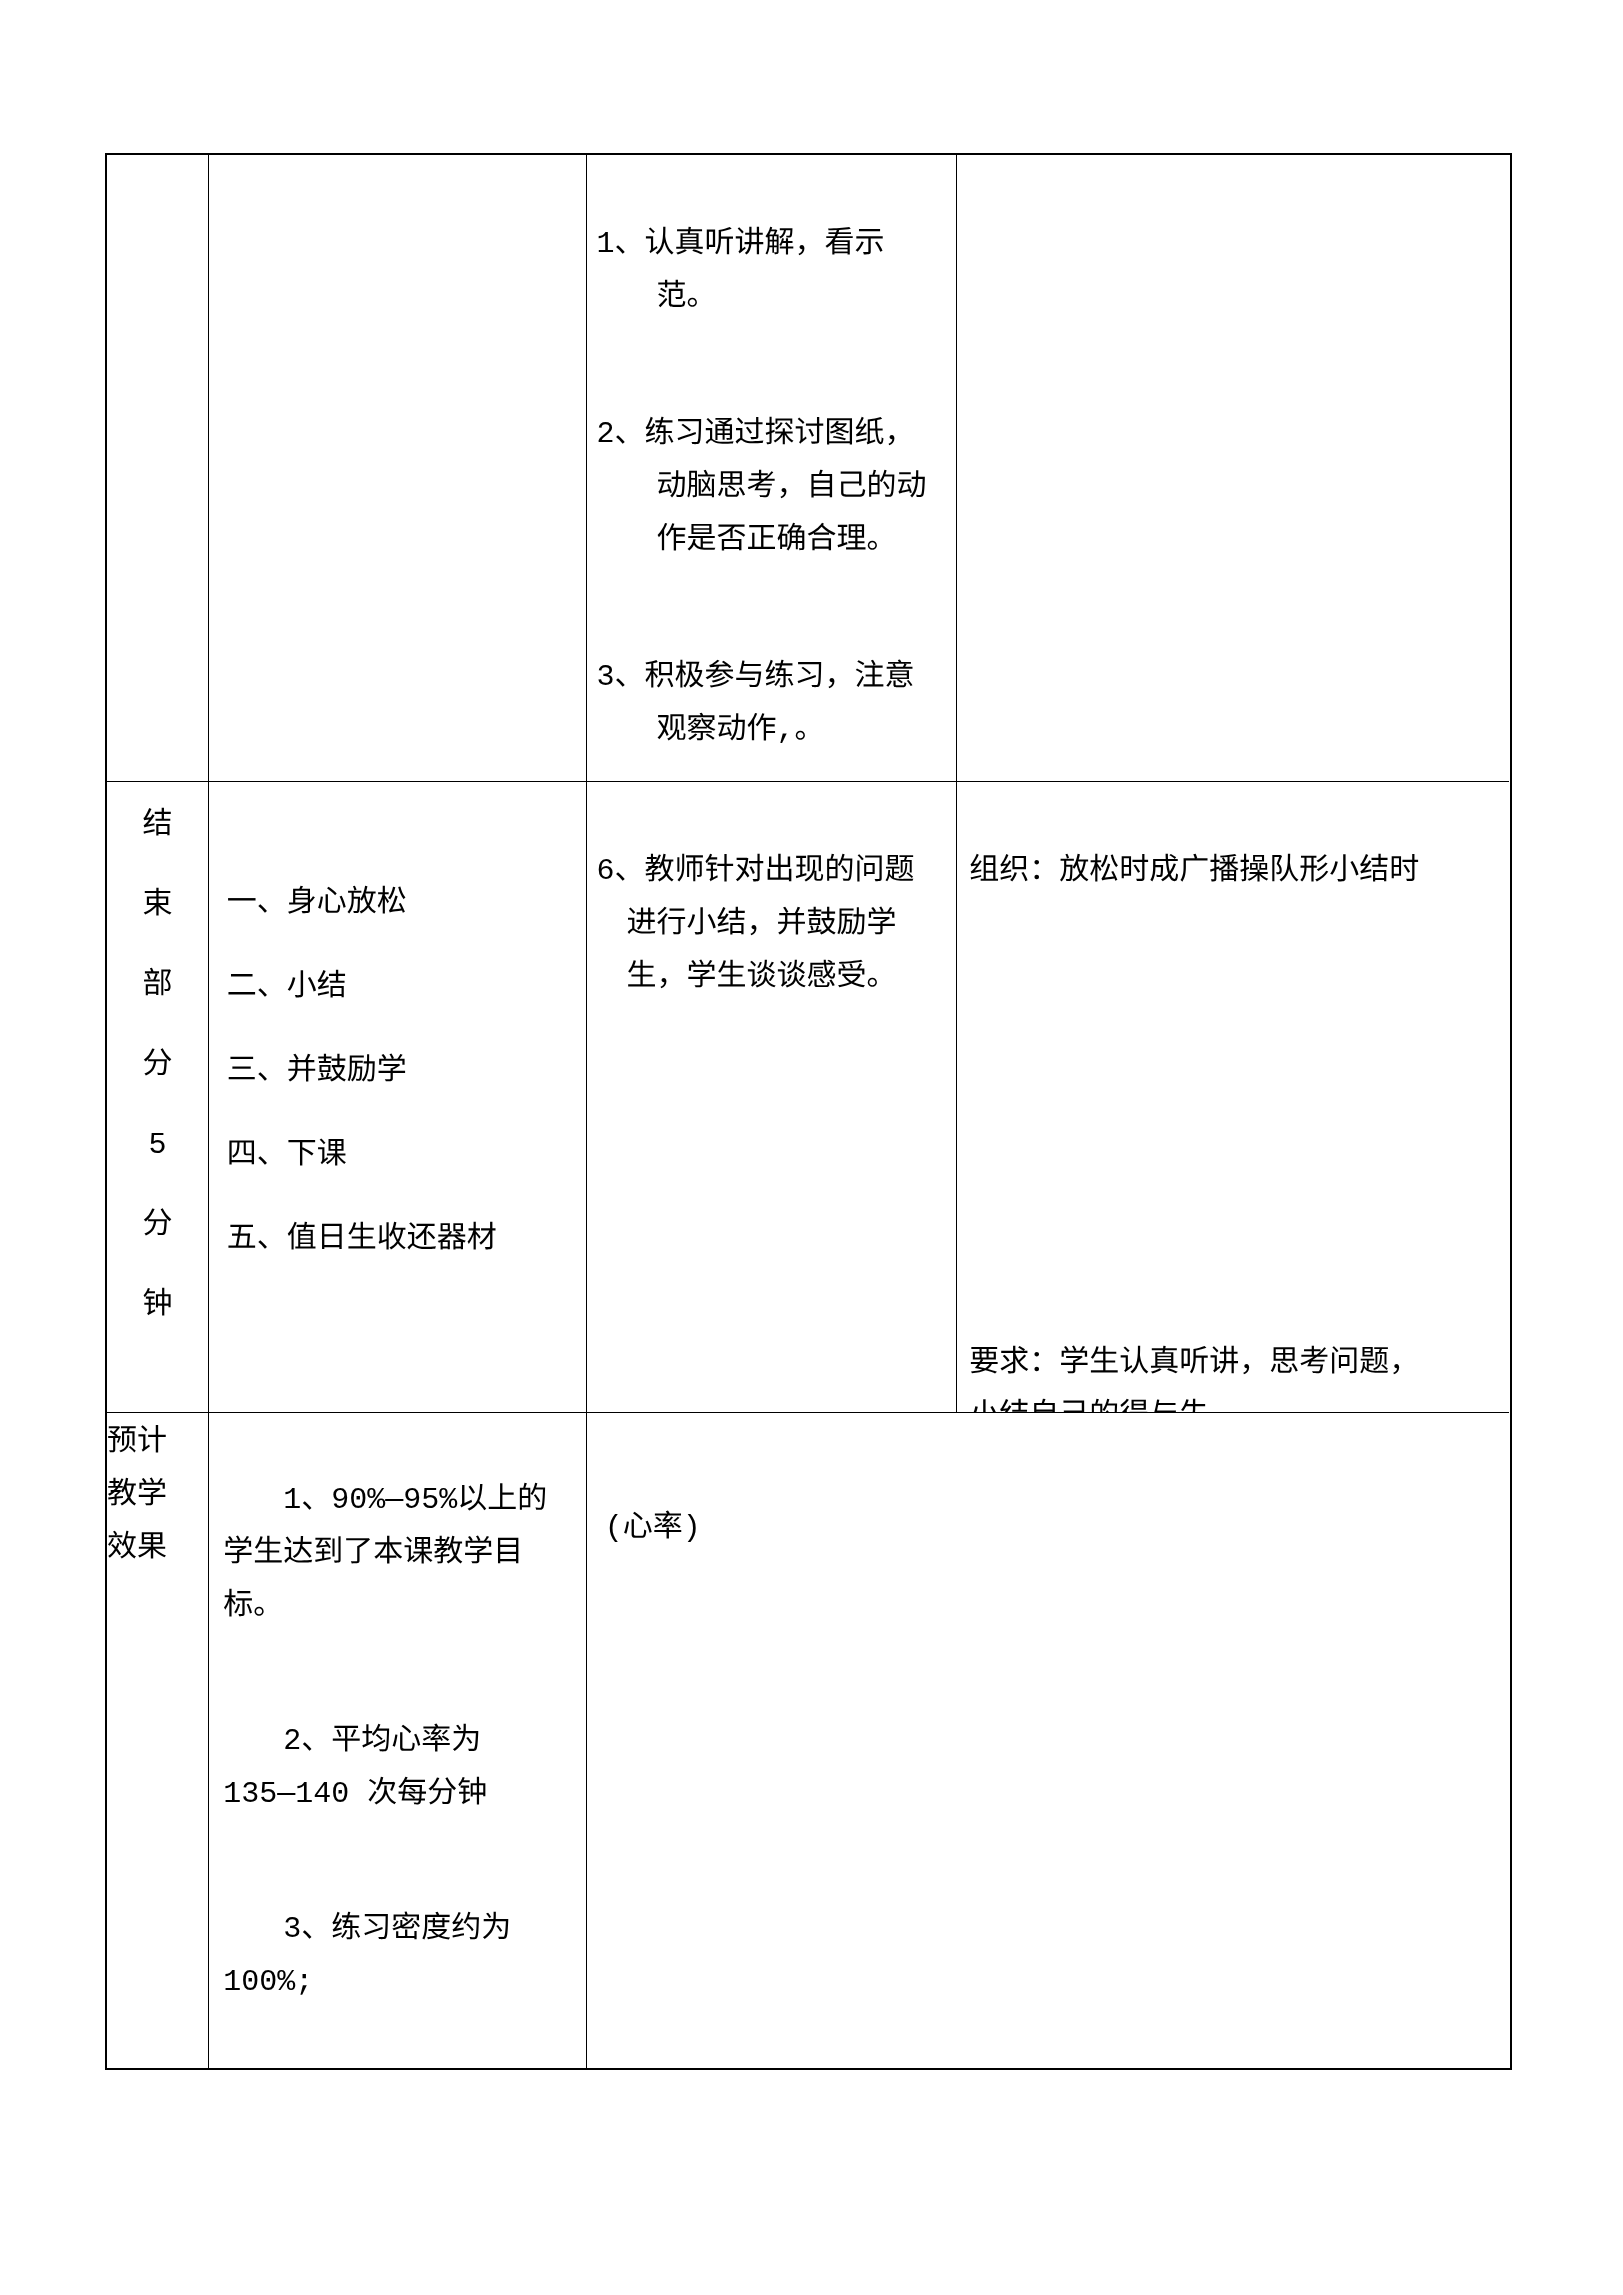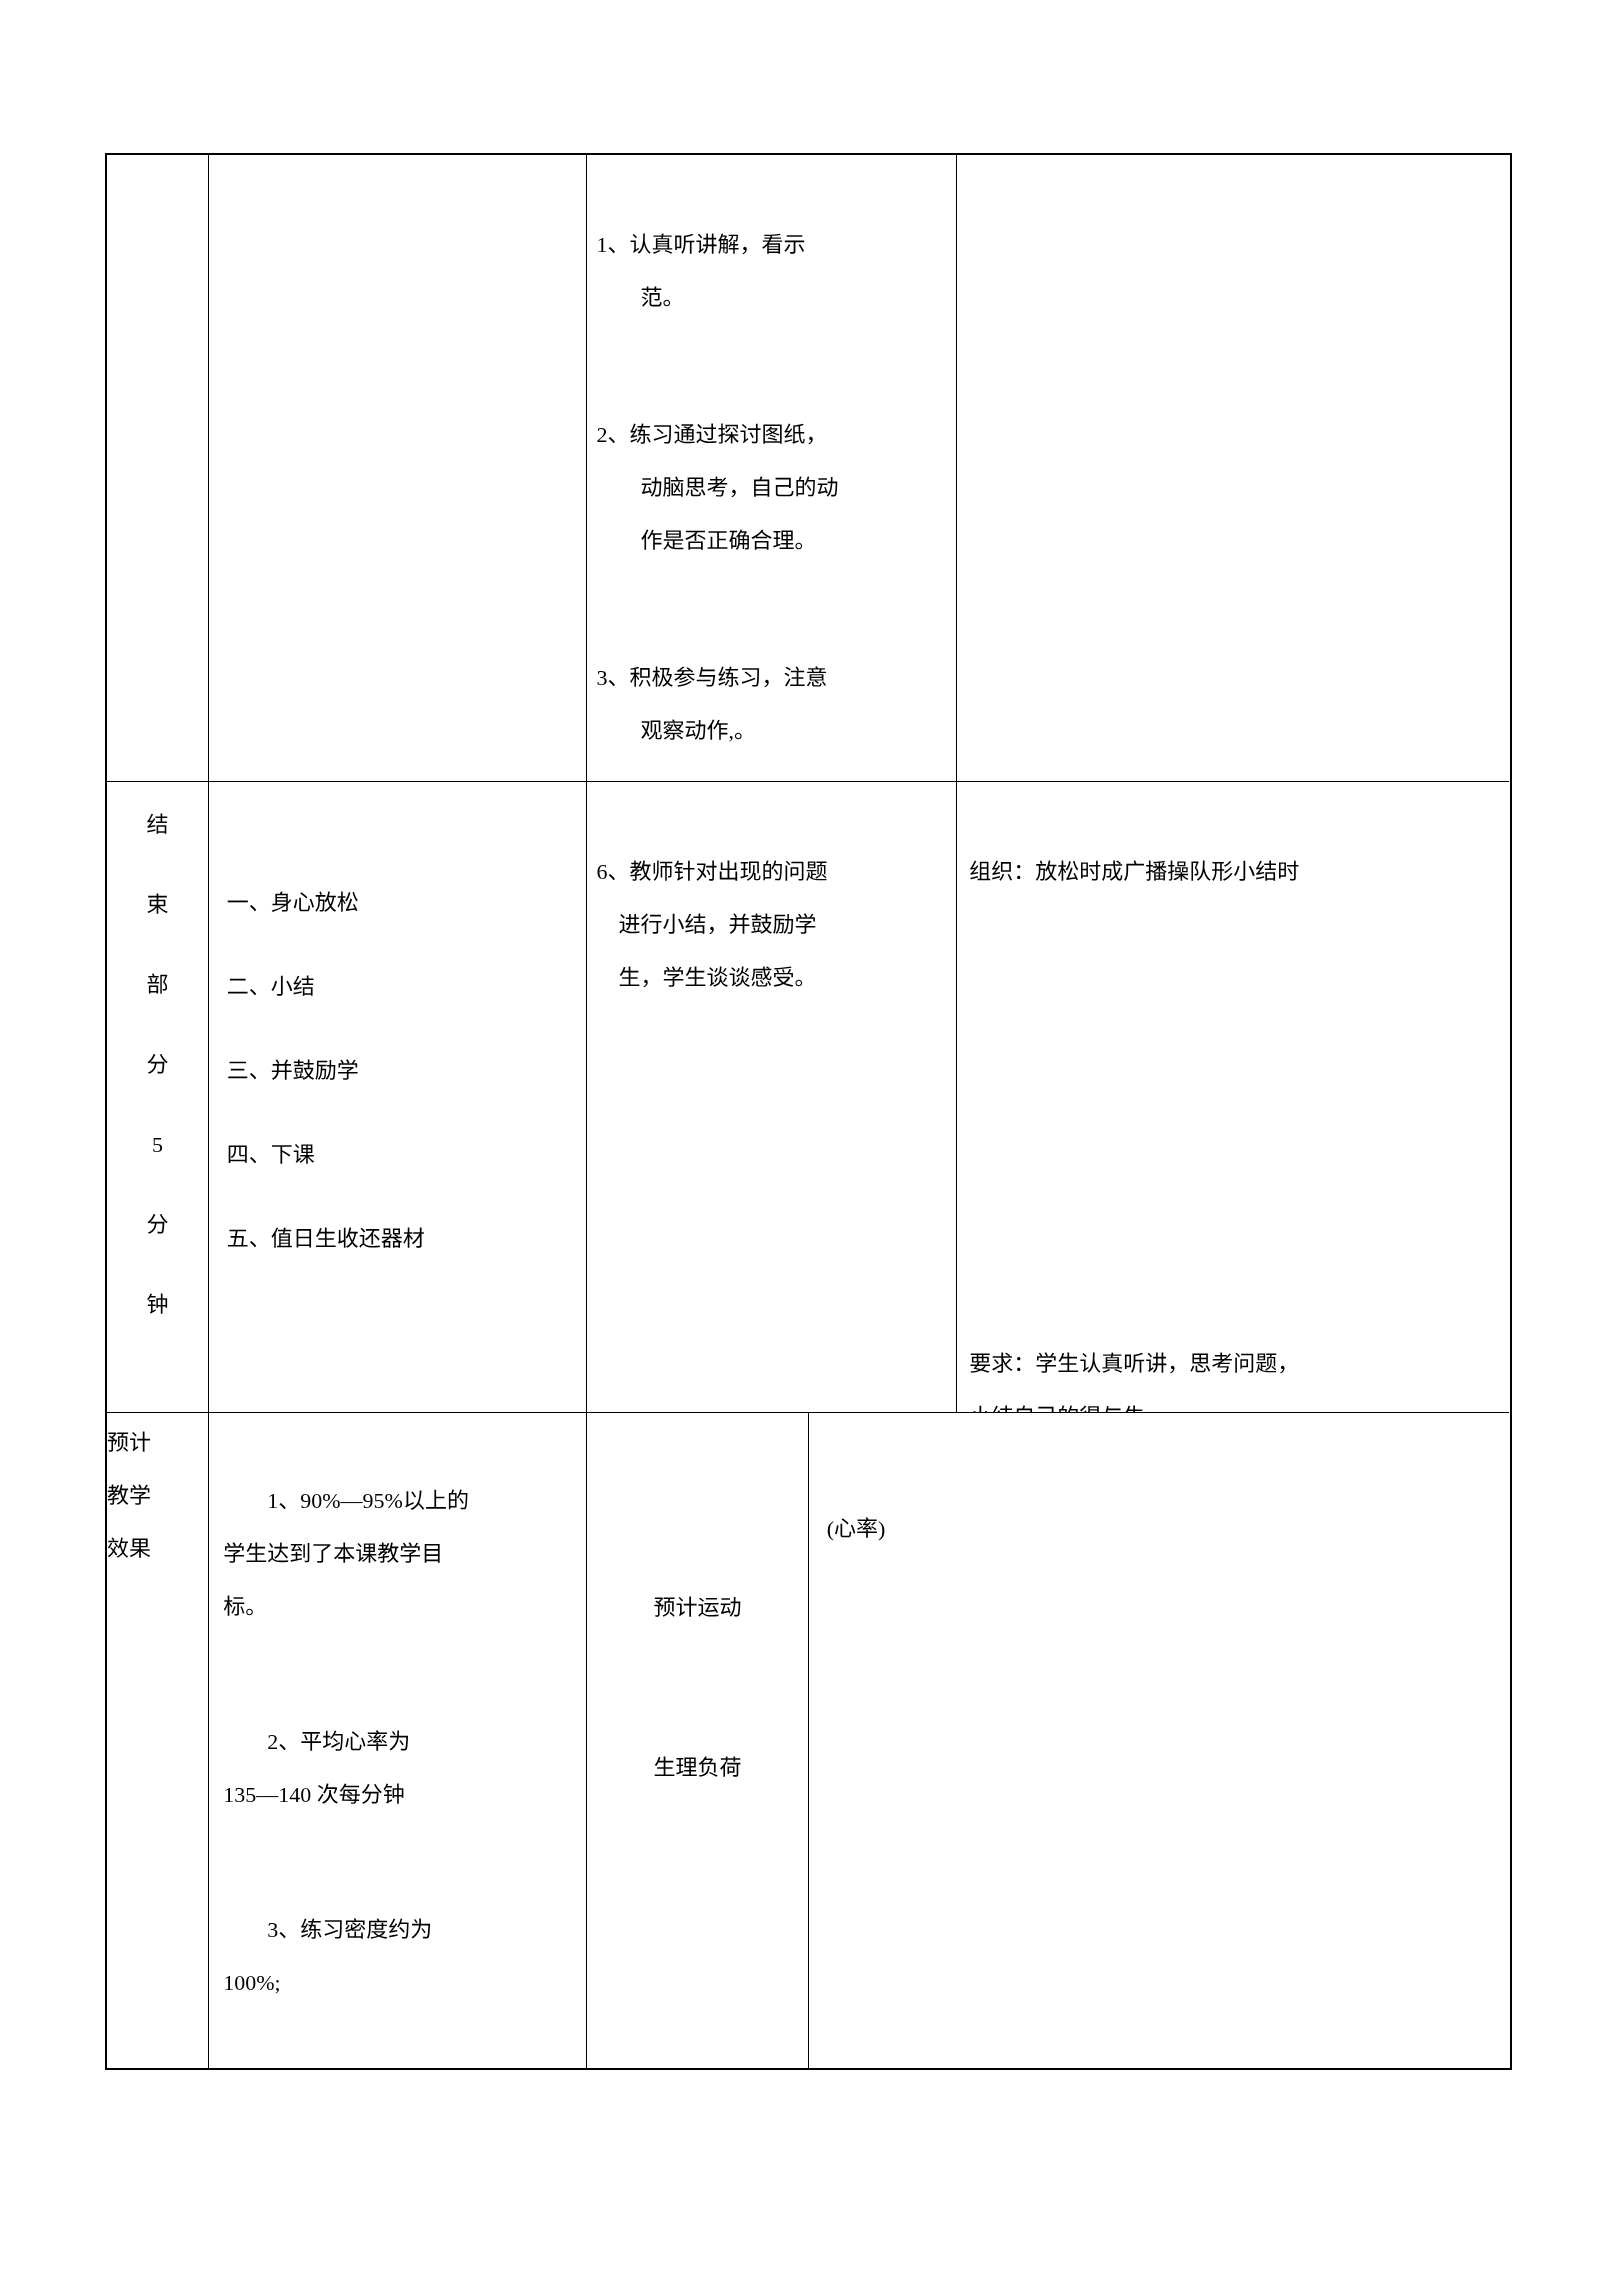--- a/index.html
+++ b/index.html
@@ -5,21 +5,21 @@
   html,body{margin:0;padding:0;}
   body{width:1623px;height:2295px;background:#ffffff;}
   .page{position:relative;width:1623px;height:2295px;background:#ffffff;
         font-family:"Liberation Serif","DejaVu Serif",serif;color:#000000;}
   .lesson-table{position:absolute;left:105px;top:153px;border:2px solid #000;}
   .trow{display:grid;}
   .r1{grid-template-columns:102px 378px 370px 552px;height:627px;}
   .r2{grid-template-columns:102px 378px 370px 552px;height:631px;}
   .r3{grid-template-columns:102px 378px 222px 701px;height:655px;}
   .cell{box-sizing:border-box;border-right:1.4px solid #000;border-bottom:1.4px solid #000;
-        overflow:hidden;font-size:22px;line-height:53px;white-space:pre-line;}
+        overflow:hidden;font-size:30px;line-height:53px;white-space:pre-line;font-family:Liberation Mono, monospace;}
   .cell.last{border-right:none;}
   .r3 .cell{border-bottom:none;}
   .para{margin:0 0 31px 0;white-space:pre-line;}
   .students-cell{padding:9.5px 5.5px 0 9.5px;}
   .phase-cell{padding-top:2.7px;text-align:center;line-height:80px;}
   .activities-cell{padding:79px 6.8px 0 17.7px;line-height:84px;}
   .method-cell{padding:9.5px 5.5px 0 9.5px;}
   .method-cell .para{margin-bottom:29px;}
   .org-cell{padding:9.5px 13.6px 0 12.3px;}
   .req-para{margin-top:355px;}
@@ -83,21 +83,18 @@
       <div class="cell effects-cell">
         <p class="para">　　1、90%—95%以上的
 学生达到了本课教学目
 标。</p>
         <p class="para">　　2、平均心率为
 135—140 次每分钟</p>
         <p class="para">　　3、练习密度约为
 100%;</p>
         
       </div>
-      <div class="cell load-cell">预计运动
-
-生理负荷</div>
       <div class="cell last hr-cell">(心率)</div>
     </div>
 
   </div>
 </div>
 
 
 </body></html>

